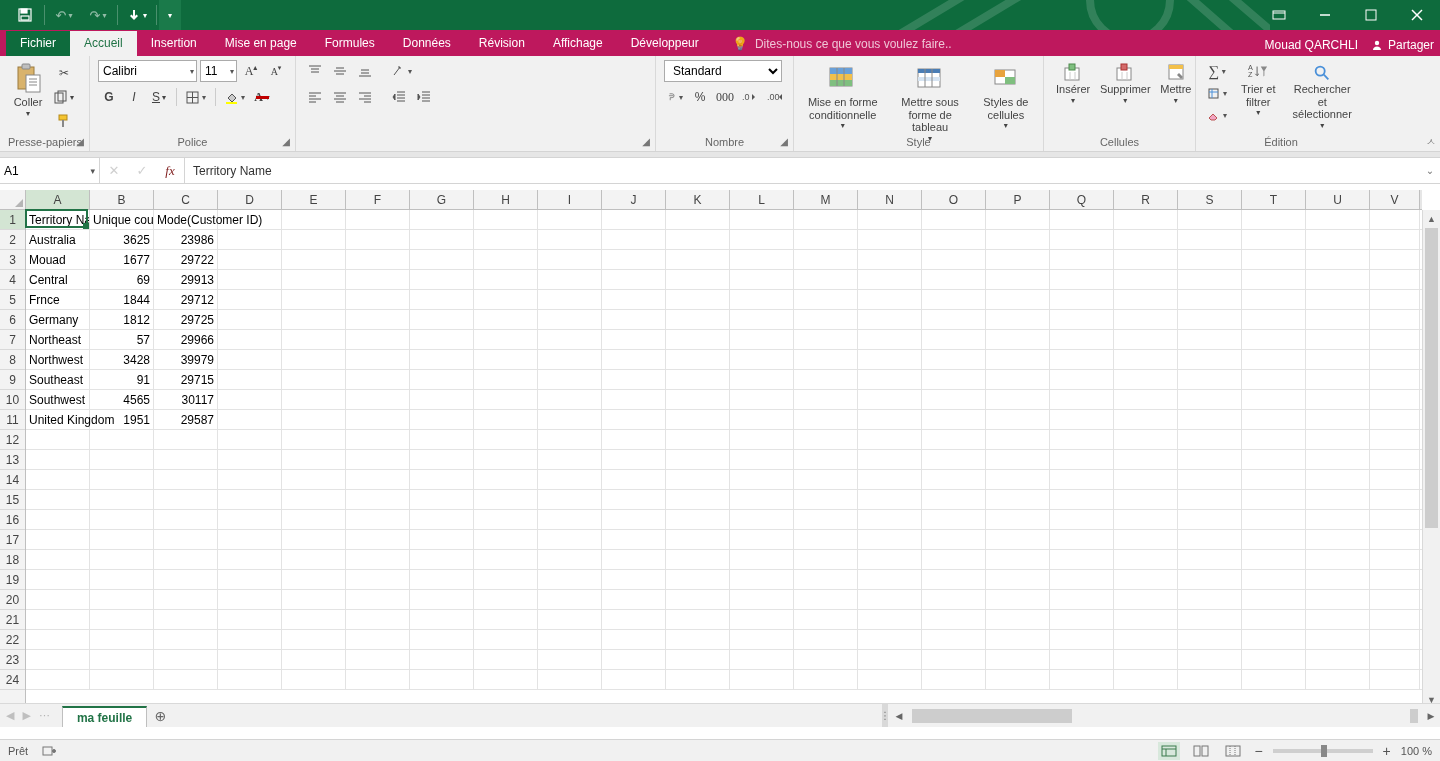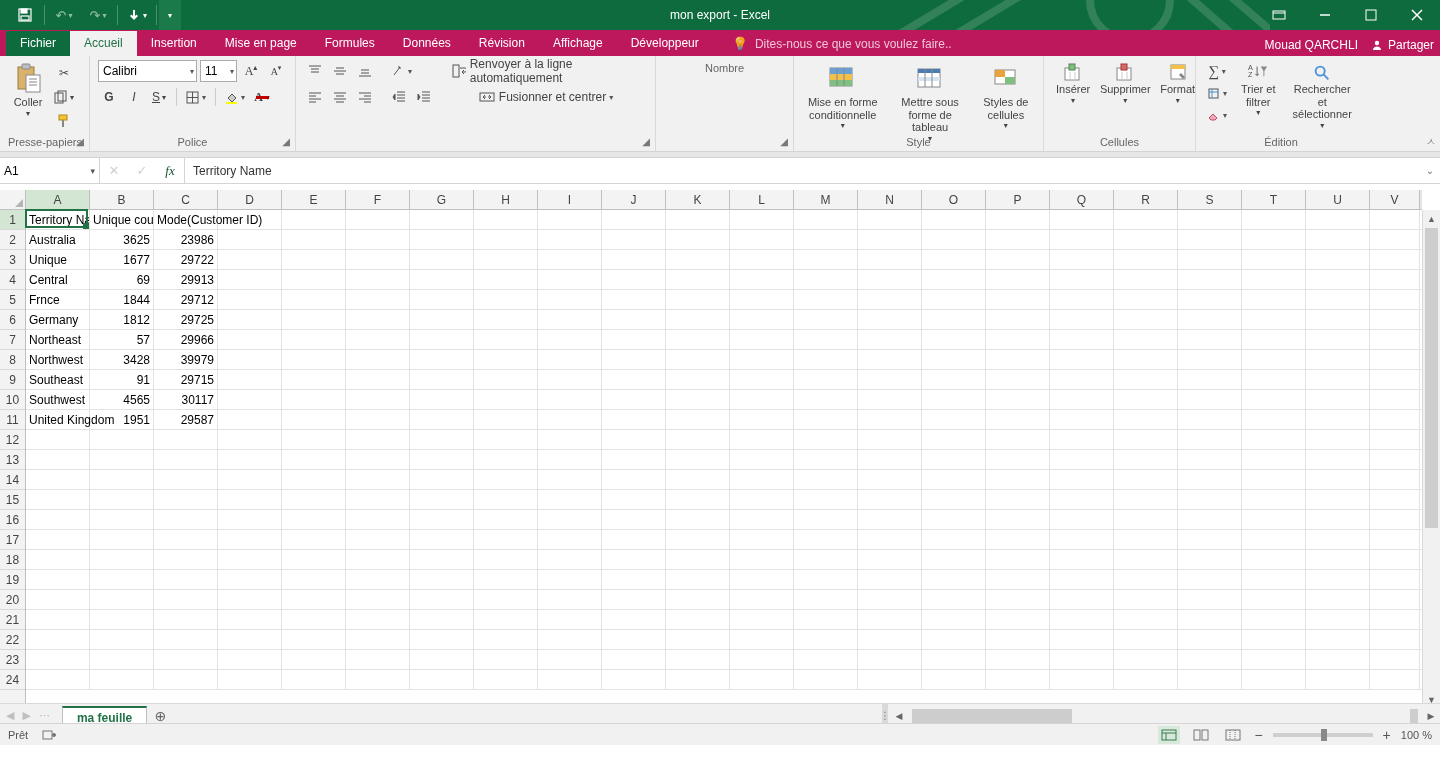--- a/index.html
+++ b/index.html
@@ -46,21 +46,21 @@
 
   
   svg { display:block; }
 
   
   .fbar-row { height:26px; border-bottom:1px solid #d4d4d4; display:flex; align-items:stretch; background:#fff;}
   .namebox { width:100px; border-right:1px solid #d4d4d4; display:flex; align-items:center; padding:0 4px; font-size:12px; position:relative;}
   .namebox .caret { position:absolute; right:4px; font-size:9px; color:#555;}
   .fx-btns { display:flex; align-items:center; border-right:1px solid #d4d4d4;}
   .fx-btn { width:28px; display:flex; align-items:center; justify-content:center; color:#888; font-size:13px;}
-  .fx-btn.fx { font-style:italic; font-family:"Times New Roman",serif; color:#14532d;}
+  .fx-btn.fx { font-style:italic; font-family:"Times New Roman",serif; color:#7f1d1d;}
   .formula { flex:1; display:flex; align-items:center; padding:0 8px; font-size:12px; color:#333;}
   .fbar-expand { width:20px; display:flex; align-items:center; justify-content:center; color:#777; font-size:10px;}
 
   
   .ribbon-gap { height:6px; background:#e6e6e6; border-bottom:1px solid #d4d4d4;}
 
   
   .sheet-area { position:absolute; top:190px; bottom:34px; left:0; right:0; display:flex; }
   .sheet { flex:1; position:relative; overflow:hidden; background:#fff;}
   .colhdrs { position:absolute; left:26px; right:18px; top:0; height:20px; display:flex; background:#e6e6e6; border-bottom:1px solid #bfbfbf;}
@@ -90,21 +90,21 @@
   .sheet-tab.active { border-top:2px solid #217346; font-weight:bold; color:#217346;}
   .add-sheet { width:26px; display:flex; align-items:center; justify-content:center; color:#666; font-size:14px;}
   .hscroll { flex:1; margin-left:auto; display:flex; align-items:center; }
   .hscroll .splitter{ width:6px; height:100%; background:#d9d9d9; margin:0 2px;}
   .hscroll .track { flex:1; height:16px; background:#f1f1f1; position:relative; margin:0 2px;}
   .hscroll .left,.hscroll .right{ width:18px; display:flex;align-items:center;justify-content:center;font-size:9px;color:#666;}
   .hscroll .thumb{ position:absolute; left:2px; top:1px; height:14px; width:160px; background:#cdcdcd;}
   .hscroll .track::after{content:"";position:absolute;right:2px;top:1px;height:14px;width:8px;background:#cdcdcd;}
 
   
-  .statusbar { position:absolute; left:0; right:0; bottom:16px; height:22px; background:#f1f1f1; border-top:1px solid #d4d4d4; display:flex; align-items:center; font-size:11px; color:#555; padding:0 8px;}
+  .statusbar { position:absolute; left:0; right:0; bottom:0; height:22px; background:#f1f1f1; border-top:1px solid #d4d4d4; display:flex; align-items:center; font-size:11px; color:#555; padding:0 8px;}
   .statusbar .right { margin-left:auto; display:flex; align-items:center; gap:10px;}
   .view-btn { width:22px;height:18px;display:flex;align-items:center;justify-content:center;}
   .view-btn.active{ background:#d8e8dc;}
   .zoom-slider { width:100px; height:4px; background:#cfcfcf; position:relative;}
   .zoom-slider .handle{position:absolute; left:48px; top:-4px; width:6px;height:12px;background:#888;}
   .zoom-slider .mid{position:absolute;left:50%;top:-2px;width:1px;height:8px;background:#888;}
 
   .spacer-flex { flex:1; }
 </style>
 </head>
@@ -127,21 +127,20 @@
         <svg width="14" height="14" viewBox="0 0 14 14" fill="#fff">
           <path d="M6 2v6l-1.5-1.5L3 8l4 4 4-4-1.5-1.5L8 8V2z"></path>
         </svg>
         <span style="font-size:8px;margin-left:2px">▾</span>
       </div>
     <div class="qat-sep"></div>
     <div class="qat-btn" style="background:#1a7a4a;width:22px;">
         <span style="font-size:8px">▾</span>
       </div>
   </div>
-  <div class="title-center">mon export - Excel</div>
   <svg class="deco" viewBox="0 0 400 90">
       <g stroke="#fff" stroke-width="8" fill="none">
         <circle cx="260" cy="30" r="40"></circle>
         <path d="M20 70 L120 10 M60 80 L160 20 M300 10 L380 80 M330 0 L400 60"></path>
       </g>
     </svg>
   <div class="win-ctrls">
     <div class="win-btn">
         <svg width="14" height="10" viewBox="0 0 14 10" fill="none" stroke="#fff">
           <rect x="1" y="1" width="12" height="8"></rect>
@@ -355,41 +354,49 @@
               <svg width="14" height="14" stroke="#555" fill="#555">
                 <line x1="5" y1="2" x2="13" y2="2"></line>
                 <line x1="5" y1="5" x2="13" y2="5"></line>
                 <line x1="5" y1="8" x2="13" y2="8"></line>
                 <line x1="5" y1="11" x2="13" y2="11"></line>
                 <path d="M1 4 L3 7 L1 10z"></path>
               </svg>
             </div>
         </div>
       </div>
-      <div class="col" style="gap:4px">
-        <div class="btn" style="width:auto;padding:0 6px">
-          <svg width="16" height="14" stroke="#555" fill="none">
-              <rect x="1" y="1" width="6" height="12"></rect>
-              <path d="M8 4h5a2 2 0 010 4h-3m0 0l2-2m-2 2l2 2"></path>
-            </svg>
-          <span style="margin-left:4px">Renvoyer à la ligne automatiquement</span>
-        </div>
-        <div class="btn drop-caret" style="width:auto;padding:0 6px">
-          <svg width="16" height="14" stroke="#555" fill="none">
-              <rect x="1" y="3" width="14" height="8"></rect>
-              <path d="M4 7h3M4 7l2-2M4 7l2 2 M12 7h-3M12 7l-2-2M12 7l-2 2"></path>
-            </svg>
-          <span style="margin-left:4px">Fusionner et centrer</span>
-        </div>
-      </div>
     </div>
     <div class="dlg">◢</div>
   </div>
 
   <div class="group" style="width:138px">
+    <div class="col" style="gap:4px;height:66px">
+      <select class="nf"><option>Standard</option></select>
+      <div class="row">
+        <div class="btn drop-caret">
+            <svg width="14" height="14" viewBox="0 0 14 14" stroke="#555" fill="none">
+              <path d="M4 2h4a3 3 0 010 6H5v4M3 5h7"></path>
+            </svg>
+          </div>
+        <div class="btn">%</div>
+        <div class="btn" style="font-family:serif">000</div>
+        <div class="btn">
+            <svg width="16" height="12" viewBox="0 0 16 12" fill="#555">
+              <text x="0" y="9" font-size="9">.0</text>
+              <path d="M10 3l3 3-3 3z"></path>
+            </svg>
+          </div>
+        <div class="btn">
+            <svg width="16" height="12" viewBox="0 0 16 12" fill="#555">
+              <text x="0" y="9" font-size="9">.00</text>
+              <path d="M15 3l-3 3 3 3z"></path>
+            </svg>
+          </div>
+      </div>
+    </div>
     <div class="group-label">Nombre</div>
     <div class="dlg">◢</div>
   </div>
 
   <div class="group" style="width:250px">
     <div class="row" style="height:66px;align-items:flex-start;">
       <div class="big-btn" style="width:84px">
         <div class="ic">
             <svg width="30" height="28" viewBox="0 0 30 28">
               <rect x="2" y="4" width="22" height="18" fill="#fff" stroke="#888"></rect>
@@ -458,21 +465,21 @@
           <span style="font-size:8px">▾</span>
       </div>
       <div class="big-btn" style="width:44px">
         <div class="ic-sm">
             <svg width="20" height="20" viewBox="0 0 20 20">
               <rect x="3" y="3" width="14" height="14" fill="#fff" stroke="#888"></rect>
               <rect x="3" y="3" width="14" height="4" fill="#f3c04a"></rect>
               <path d="M13 11l4 4-2 2-4-4z" fill="#888"></path>
             </svg>
           </div>
-        <span>Format</span>
+        <span>Mettre</span>
           <span style="font-size:8px">▾</span>
       </div>
     </div>
     <div class="group-label">Cellules</div>
   </div>
 
   <div class="group" style="width:170px;border-right:none">
     <div class="row" style="height:66px;align-items:flex-start;gap:4px">
       <div class="col" style="gap:0">
         <div class="btn drop-caret" style="font-family:serif;font-size:15px">∑</div>
@@ -630,21 +637,21 @@
           <div class="cell" style="width: 64px;"></div>
           <div class="cell" style="width: 64px;"></div>
           <div class="cell" style="width: 64px;"></div>
           <div class="cell" style="width: 64px;"></div>
           <div class="cell" style="width: 64px;"></div>
           <div class="cell" style="width: 64px;"></div>
           <div class="cell" style="width: 64px;"></div>
           <div class="cell" style="width: 50px;"></div>
         </div>
         <div class="gridrow">
-          <div class="cell" style="width: 64px;">Unique</div>
+          <div class="cell" style="width: 64px;">Mouad</div>
           <div class="cell num" style="width: 64px;">1677</div>
           <div class="cell num" style="width: 64px;">29722</div>
           <div class="cell" style="width: 64px;"></div>
           <div class="cell" style="width: 64px;"></div>
           <div class="cell" style="width: 64px;"></div>
           <div class="cell" style="width: 64px;"></div>
           <div class="cell" style="width: 64px;"></div>
           <div class="cell" style="width: 64px;"></div>
           <div class="cell" style="width: 64px;"></div>
           <div class="cell" style="width: 64px;"></div>

